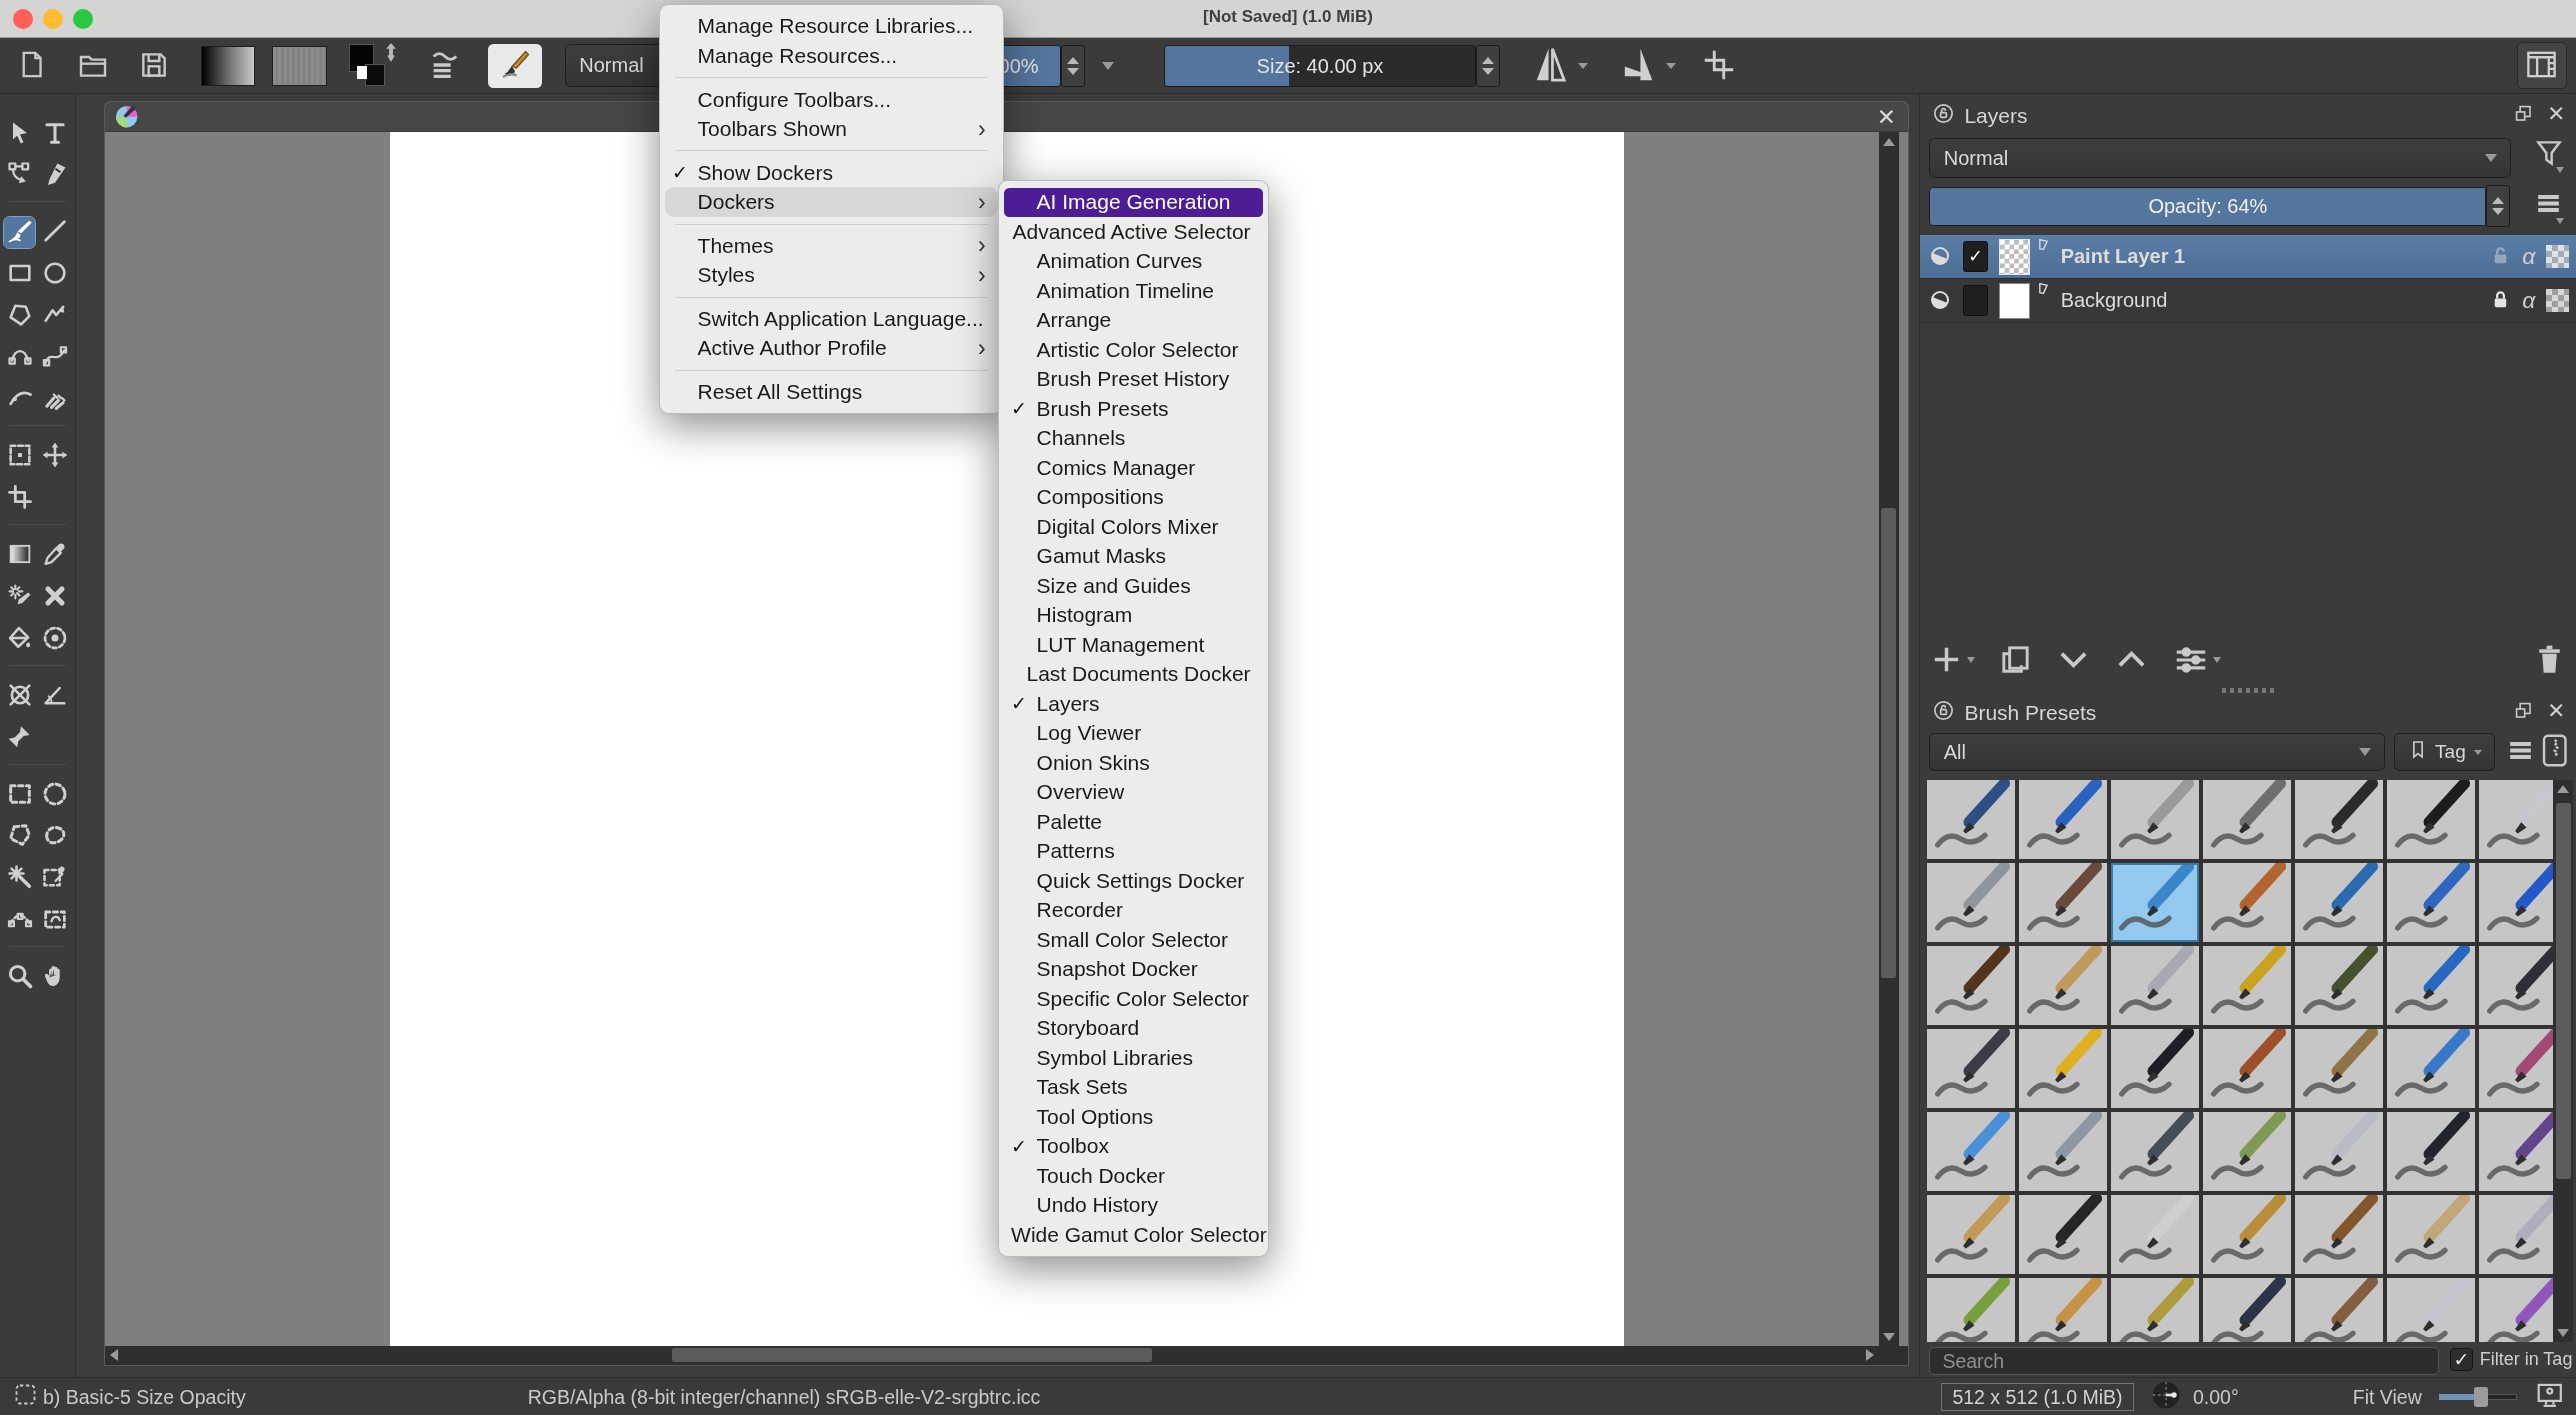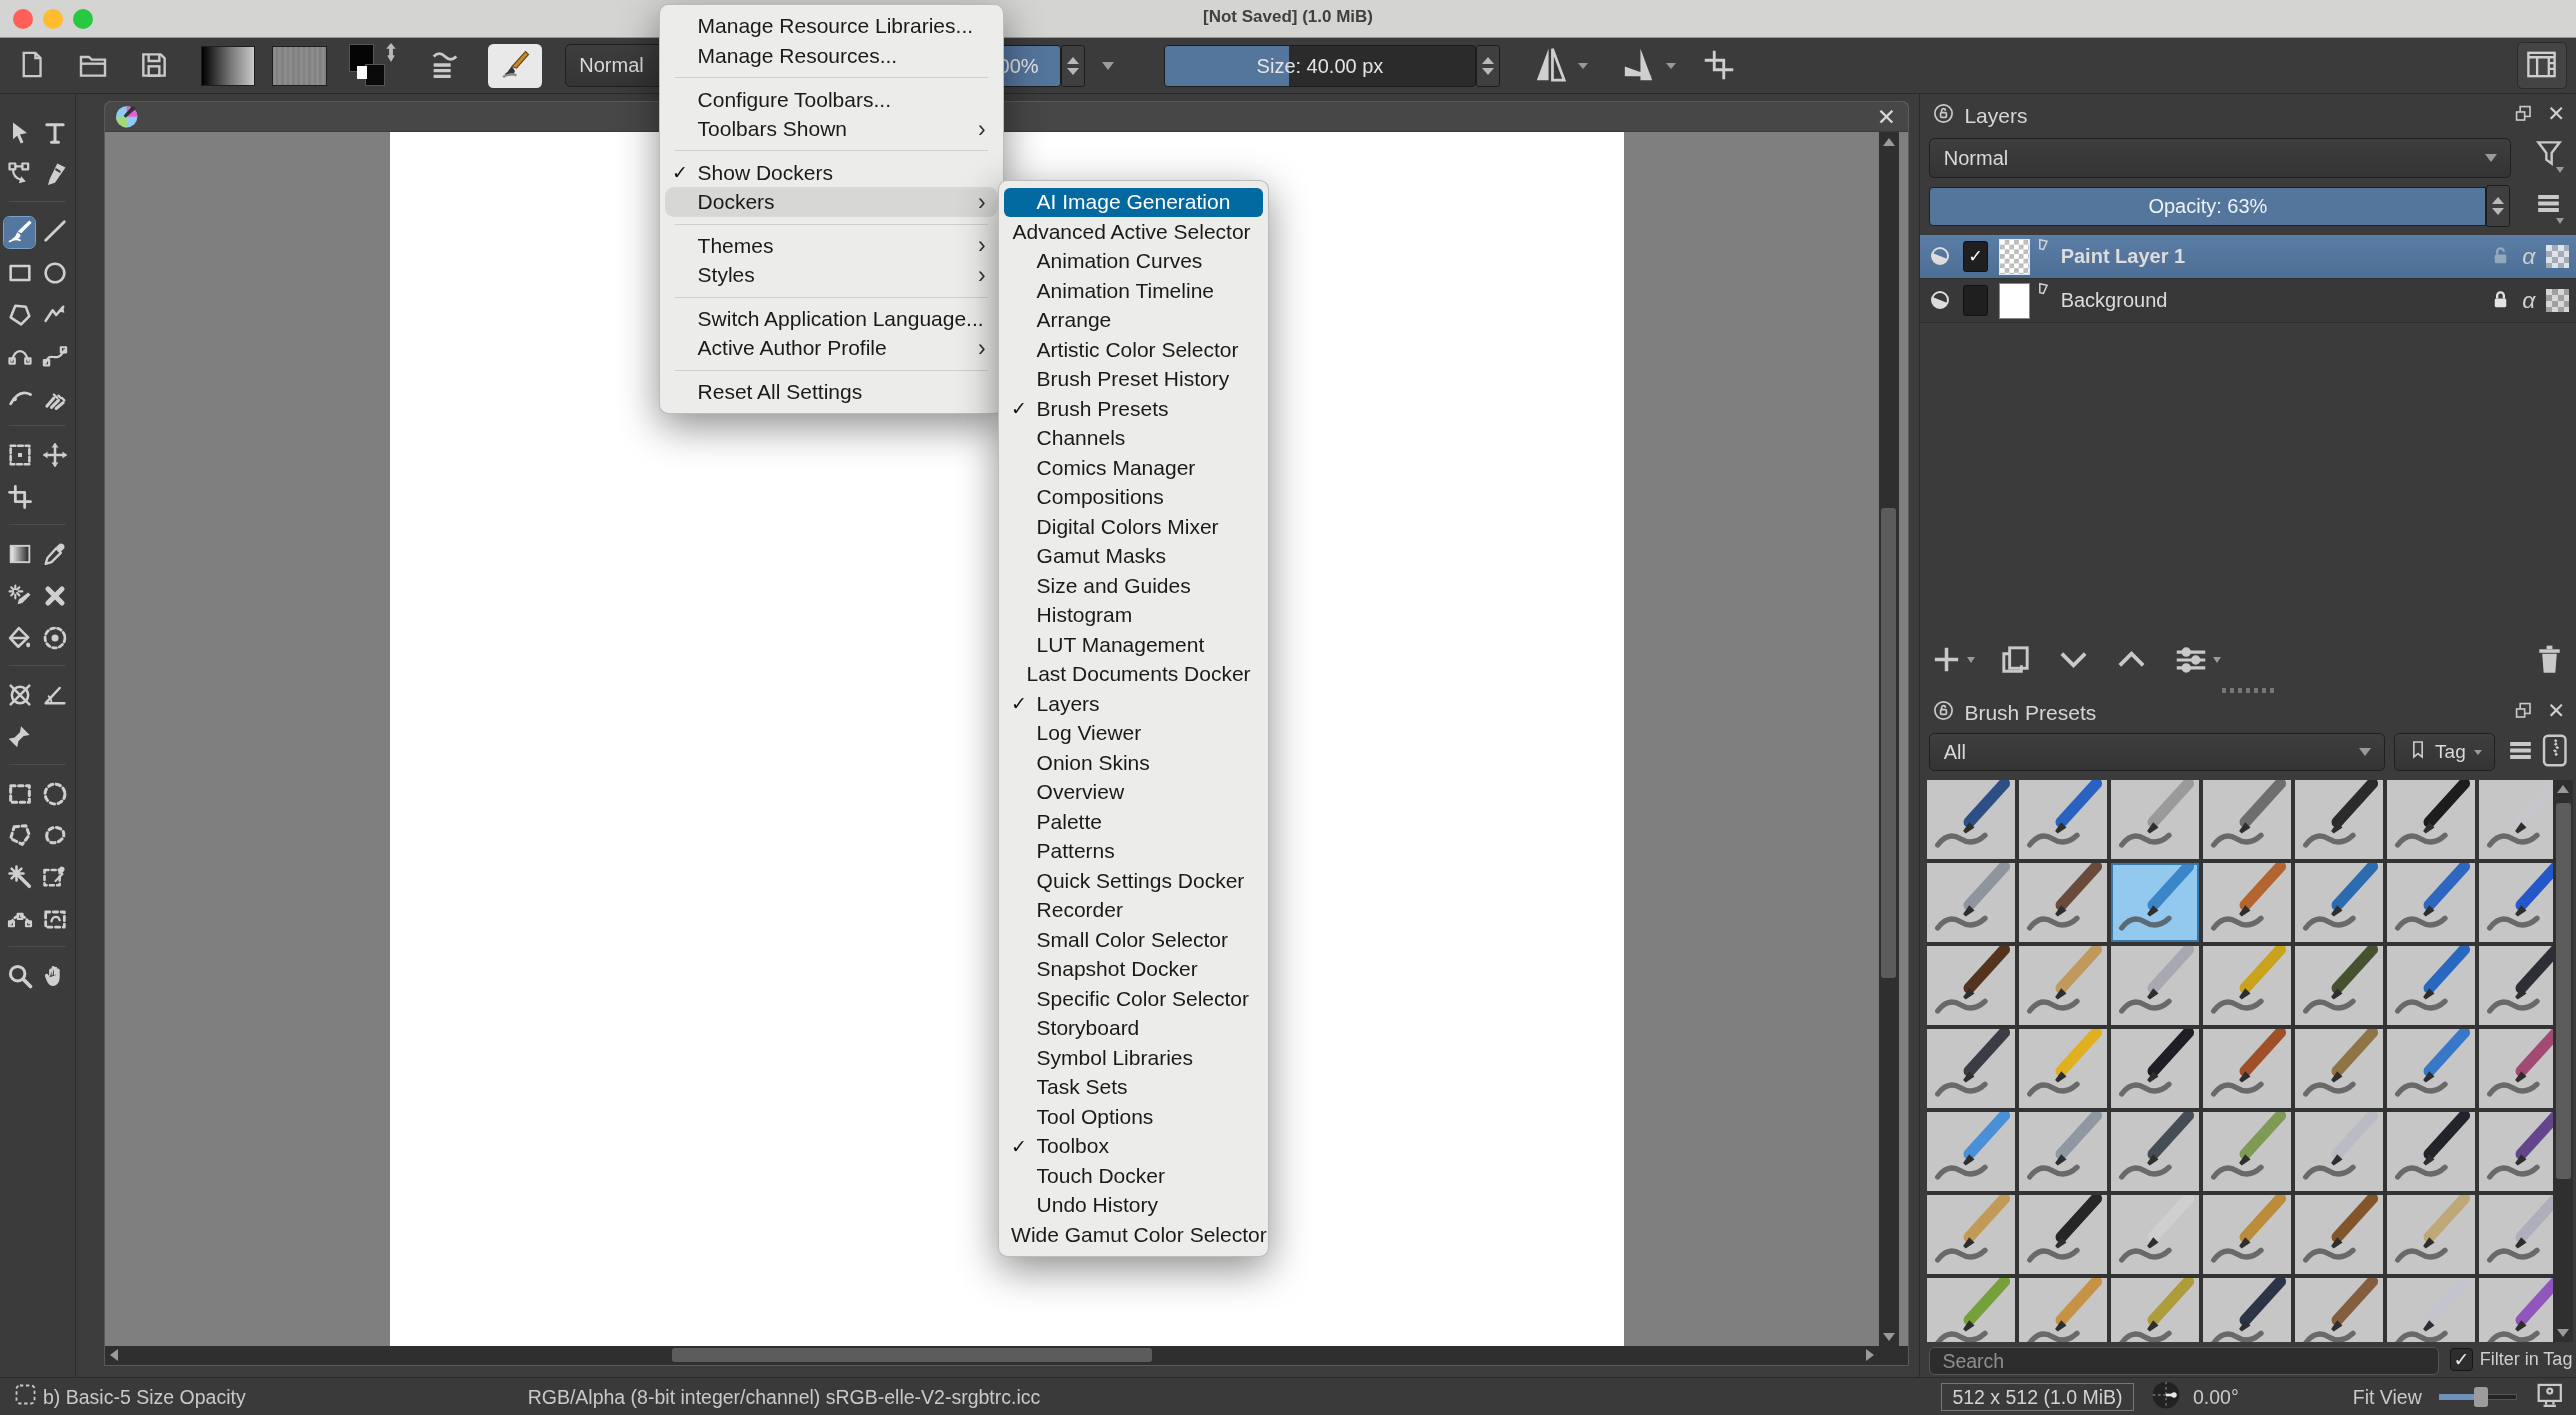--- a/index.html
+++ b/index.html
@@ -55,21 +55,21 @@
   .chk{width:23px;height:23px;background:#2d2d2d;border:0.7px solid #161616;border-radius:4px;color:#e8e8e8;font-size:19px;display:flex;align-items:center;justify-content:center;}
   
   #statusbar{left:0;top:1377px;width:2576px;height:39px;background:#3a3a3a;border-top:0.7px solid #2b2b2b;display:flex;align-items:center;color:#c9c9c9;font-size:19.5px;}
   .sb-box{border:0.7px solid #777;padding:1.3px 10.7px;font-size:19.5px;color:#d2d2d2;}
   
   .menu{background:#ececea;border:0.7px solid rgba(0,0,0,.2);border-radius:9.4px;box-shadow:0 12px 40px rgba(0,0,0,.45);padding:6.7px 5.4px;z-index:50;}
   .mitem{height:29.5px;display:flex;align-items:center;border-radius:5.4px;padding:0 12px 0 6.7px;font-size:21px;color:#1a1a1a;white-space:nowrap;}
   .mitem .gut{width:25.5px;font-size:19px;color:#111;text-align:left;}
   .mitem .marr{margin-left:auto;font-size:23px;color:#333;padding-left:20px;}
   .mitem.hov{background:#d7d7d5;border-radius:9px;}
-  .mitem.hl{background:#0369a1;color:#fff;border-radius:6px;}
+  .mitem.hl{background:#4c1d95;color:#fff;}
   .mitem.hl .gut{color:#fff;}
   .msep{height:0.7px;background:#cfcfcd;margin:6.7px 9.4px;}
 </style>
 </head>
 <body>
 
 <div id="screen">
 
   <div class="abs" id="titlebar">
     <div class="abs light" style="left:12.7px;background:#ff5f57"></div>
@@ -486,21 +486,21 @@
 
     <div class="select abs" style="left:9.4px;top:44px;width:582px;height:40px">
       <span>Normal</span>
       <span class="darr"></span>
     </div>
     <span class="abs" style="right:10.7px;top:43px"><svg width="32" height="32" viewBox="0 0 24 24" fill="none" stroke="#c9c9c9" stroke-width="1.8">
           <path d="M4 4 h16 l-6 8 v8 l-4 -3 v-5 z"></path>
         </svg><i style="display:block;margin:-4px 0 0 23px;width:0;height:0;border-left:4.7px solid transparent;border-right:4.7px solid transparent;border-top:6px solid #9a9a9a"></i></span>
 
     <div class="opacity abs" style="left:9.4px;top:93px;width:557px;height:39px">
-      <span>Opacity:  63%</span>
+      <span>Opacity:  64%</span>
     </div>
     <div class="spin abs" style="left:566px;top:91px;height:42px">
         <i class="up"></i>
         <i class="dn"></i>
       </div>
     <span class="abs" style="right:12px;top:94px"><svg width="31" height="31" viewBox="0 0 24 24" stroke="#c9c9c9" stroke-width="3">
           <path d="M4 7 h16 M4 12 h16 M4 17 h16"></path>
         </svg><i style="display:block;margin:-2.7px 0 0 23px;width:0;height:0;border-left:4.7px solid transparent;border-right:4.7px solid transparent;border-top:6px solid #9a9a9a"></i></span>
 
     <div id="layer-rows" class="abs" style="left:0;top:141px;width:657px">

